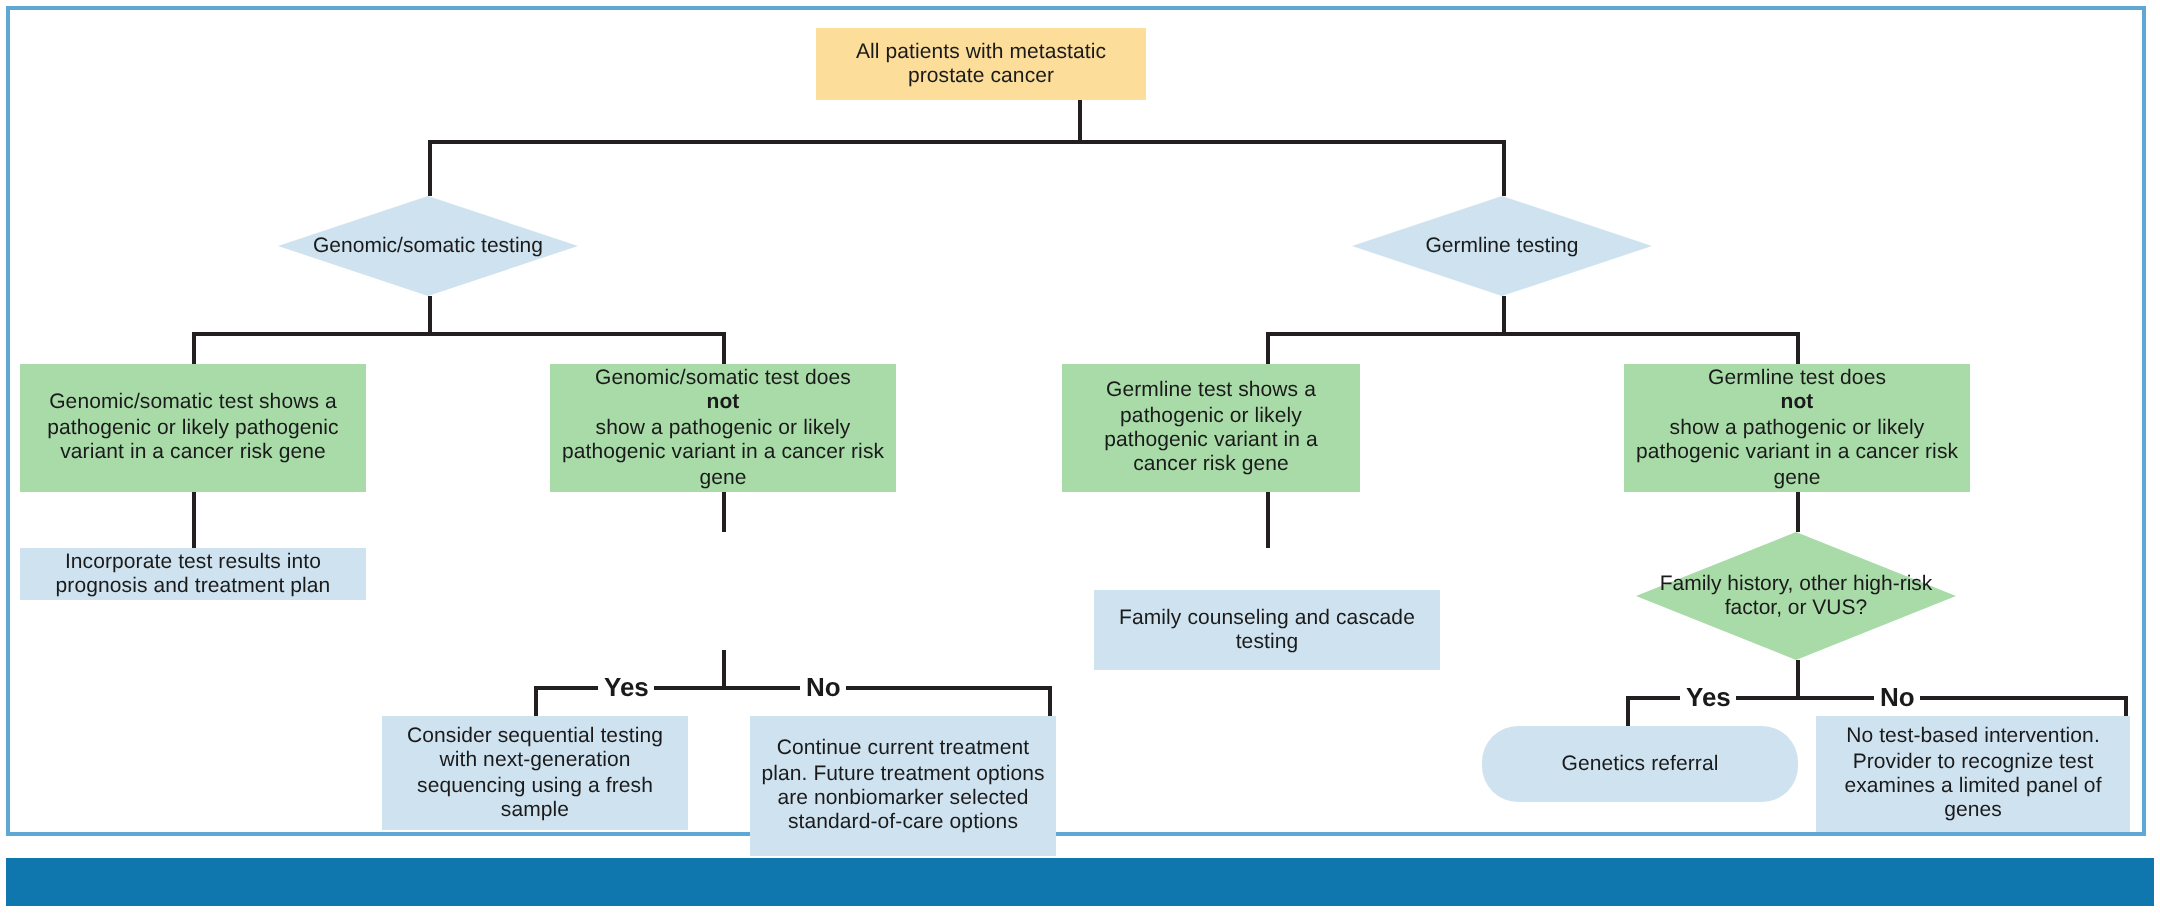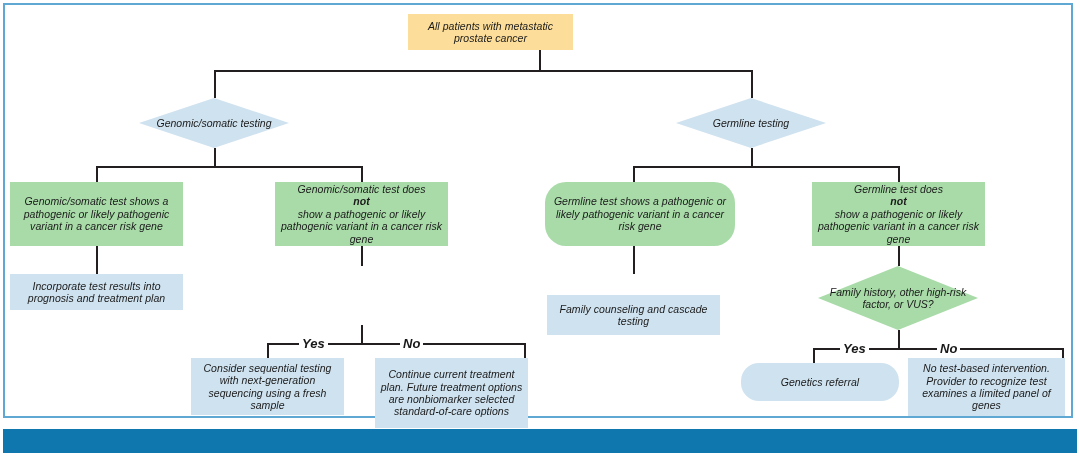--- a/index.html
+++ b/index.html
@@ -1,21 +1,21 @@
 <!DOCTYPE html>
 <html><head>
 <meta charset="utf-8">
 <style>
   html,body{margin:0;padding:0;background:#ffffff;}
   body{
     width:1080px;height:457px;overflow:hidden;
     font-family:"Liberation Sans","DejaVu Sans",sans-serif;
     color:#1a1a1a;
   }
-  #canvas{position:relative;width:1080px;height:457px;font-style:italic;}
+  #canvas{position:relative;width:1080px;height:457px;}
 
   
   .frame{
     position:absolute;left:3px;top:3px;width:1070px;height:415px;
     border:2px solid #5fa8d3;box-sizing:border-box;background:#fff;
   }
   
   .footer-bar{
     position:absolute;left:3px;top:429px;width:1074px;height:24px;
     background:#1076ae;
@@ -118,29 +118,29 @@
   </div>
 
   <div class="node green" style="left:10px;top:182px;width:173px;height:64px;align-items:center;">
     <span>Genomic/somatic test shows a pathogenic or likely pathogenic variant in a cancer risk gene</span>
   </div>
 
   <div class="node green" style="left:275px;top:182px;width:173px;height:64px;">
     <span><span>Genomic/somatic test does </span><b>not</b><span> show a pathogenic or likely pathogenic variant in a cancer risk gene</span></span>
   </div>
 
-  <div class="node green" style="left:545px;top:182px;width:190px;height:64px;border-radius:21px;">
+  <div class="node green" style="left:531px;top:182px;width:149px;height:64px;">
     <span>Germline test shows a pathogenic or likely pathogenic variant in a cancer risk gene</span>
   </div>
 
   <div class="node green" style="left:812px;top:182px;width:173px;height:64px;">
     <span><span>Germline test does </span><b>not</b><span> show a pathogenic or likely pathogenic variant in a cancer risk gene</span></span>
   </div>
 
-  <div class="node blue" style="left:10px;top:274px;width:173px;height:36px;">
+  <div class="node blue" style="left:10px;top:274px;width:173px;height:26px;">
     <span>Incorporate test results into prognosis and treatment plan</span>
   </div>
 
 
   <div class="node blue" style="left:547px;top:274px;width:173px;height:40px;margin-top:21px;">
     <span>Family counseling and cascade testing</span>
   </div>
 
   <div class="diamond" style="left:818px;top:266px;width:160px;height:64px;">
     <div class="dshape green-d"></div>

